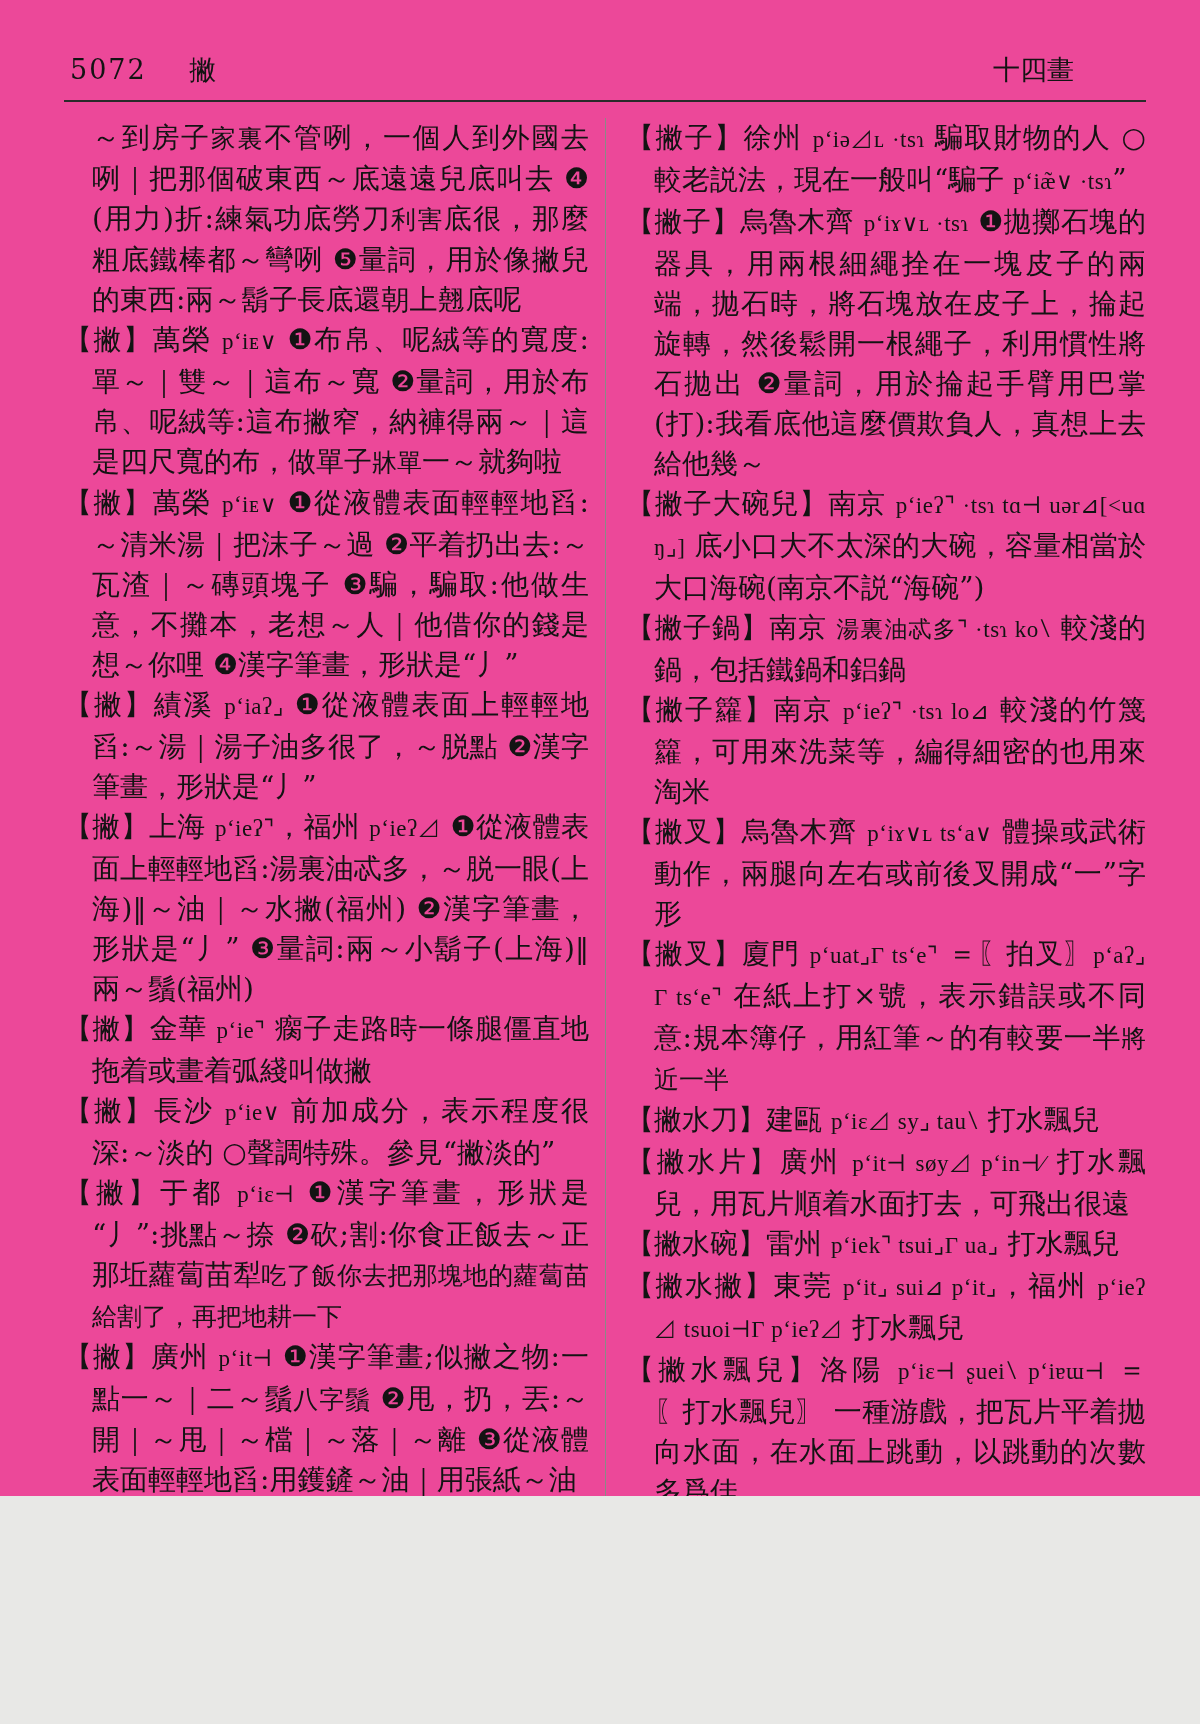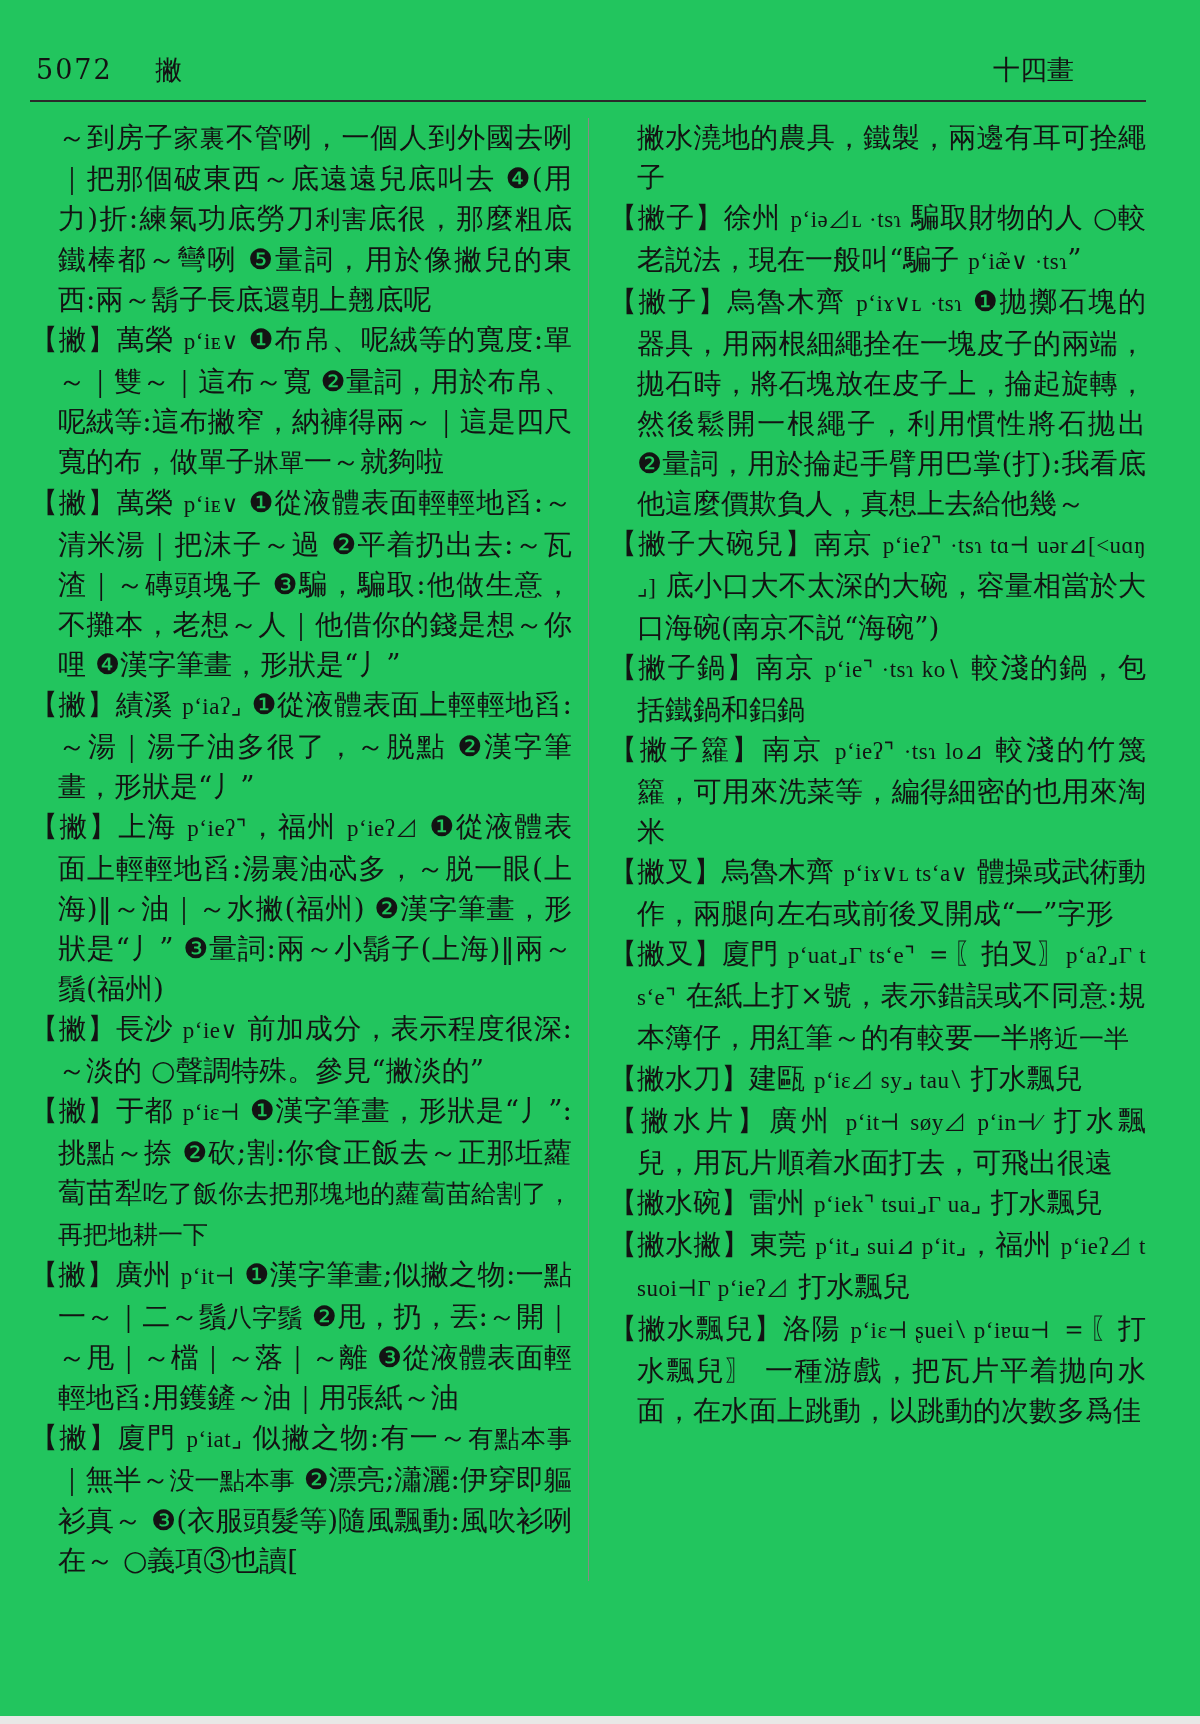--- a/index.html
+++ b/index.html
@@ -1,22 +1,22 @@
 <!DOCTYPE html>
 <html lang="zh-Hant"><head>
 <meta charset="utf-8">
 <style>
   html,body{margin:0;padding:0;background:#e8e8e6;}
   .page{
     position:relative;
-    width:1200px;height:1716px;
+    width:1200px;height:1496px;
     margin:0 auto;
-    background:#22c55e;
+    background:#ec4899;
     box-sizing:border-box;
-    padding:52px 54px 30px 30px;
+    padding:52px 54px 30px 64px;
     font-family:"DejaVu Serif","Liberation Serif",serif;
     color:#131313;
     overflow:hidden;
   }
   .page-header{
     display:flex;justify-content:space-between;align-items:baseline;
     font-size:27px;
     padding:0 72px 12px 6px;
     border-bottom:2px solid #2a2a2a;
     margin-bottom:16px;
@@ -59,31 +59,31 @@
     </div>
   </div>
 
   <div class="columns">
     <div class="col left">
         <p class="entry cont"><span class="t">～到房子</span><span class="sm">家裏</span><span class="t">不管咧，一個人到外國去咧｜把那個破東西～底遠遠兒底叫去 ❹(用力)折:練氣功底勞刀</span><span class="sm">利害</span><span class="t">底很，那麼粗底鐵棒都～彎咧 ❺量詞，用於像撇兒的東西:兩～鬍子長底還朝上翹底呢</span></p>
         <p class="entry"><span class="t">【撇】萬榮 </span><span class="ph">pʻiᴇ∨</span><span class="t"> ❶布帛、呢絨等的寬度:單～｜雙～｜這布～寬 ❷量詞，用於布帛、呢絨等:這布撇窄，納褲得兩～｜這是四尺寬的布，做單子</span><span class="sm">牀單</span><span class="t">一～就夠啦</span></p>
         <p class="entry"><span class="t">【撇】萬榮 </span><span class="ph">pʻiᴇ∨</span><span class="t"> ❶從液體表面輕輕地舀:～清米湯｜把沫子～過 ❷平着扔出去:～瓦渣｜～磚頭塊子 ❸騙，騙取:他做生意，不攤本，老想～人｜他借你的錢是想～你哩 ❹漢字筆畫，形狀是“丿”</span></p>
         <p class="entry"><span class="t">【撇】績溪 </span><span class="ph">pʻiaʔ⌟</span><span class="t"> ❶從液體表面上輕輕地舀:～湯｜湯子油多很了，～脱點 ❷漢字筆畫，形狀是“丿”</span></p>
         <p class="entry"><span class="t">【撇】上海 </span><span class="ph">pʻieʔ⌝</span><span class="t">，福州 </span><span class="ph">pʻieʔ⊿</span><span class="t"> ❶從液體表面上輕輕地舀:湯裏油忒多，～脱一眼(上海)‖～油｜～水撇(福州) ❷漢字筆畫，形狀是“丿” ❸量詞:兩～小鬍子(上海)‖兩～鬚(福州)</span></p>
+        <p class="entry"><span class="t">【撇】金華 </span><span class="ph">pʻie⌝</span><span class="t"> 瘸子走路時一條腿僵直地拖着或畫着弧綫叫做撇</span></p>
         <p class="entry"><span class="t">【撇】長沙 </span><span class="ph">pʻie∨</span><span class="t"> 前加成分，表示程度很深:～淡的 ○聲調特殊。參見“撇淡的”</span></p>
         <p class="entry"><span class="t">【撇】于都 </span><span class="ph">pʻiɛ⊣</span><span class="t"> ❶漢字筆畫，形狀是“丿”:挑點～捺 ❷砍;割:你食正飯去～正那坵蘿蔔苗犁</span><span class="sm">吃了飯你去把那塊地的蘿蔔苗給割了，再把地耕一下</span></p>
         <p class="entry"><span class="t">【撇】廣州 </span><span class="ph">pʻit⊣</span><span class="t"> ❶漢字筆畫;似撇之物:一點一～｜二～鬚</span><span class="sm">八字鬚</span><span class="t"> ❷甩，扔，丟:～開｜～甩｜～檔｜～落｜～離 ❸從液體表面輕輕地舀:用鑊鏟～油｜用張紙～油</span></p>
         <p class="entry"><span class="t">【撇】廈門 </span><span class="ph">pʻiat⌟</span><span class="t"> 似撇之物:有一～</span><span class="sm">有點本事</span><span class="t">｜無半～</span><span class="sm">没一點本事</span><span class="t"> ❷漂亮;瀟灑:伊穿即軀衫真～ ❸(衣服頭髮等)隨風飄動:風吹衫咧在～ ○義項③也讀[</span></p>
       </div>
     <div class="col right">
-        <p class="entry cont"><span class="t">撇水澆地的農具，鐵製，兩邊有耳可拴繩子</span></p>
         <p class="entry"><span class="t">【撇子】徐州 </span><span class="ph">pʻiə⊿ʟ ·tsɿ</span><span class="t"> 騙取財物的人 ○較老説法，現在一般叫“騙子 </span><span class="ph">pʻiæ̃∨ ·tsɿ</span><span class="t">”</span></p>
         <p class="entry"><span class="t">【撇子】烏魯木齊 </span><span class="ph">pʻiɤ∨ʟ ·tsɿ</span><span class="t"> ❶拋擲石塊的器具，用兩根細繩拴在一塊皮子的兩端，拋石時，將石塊放在皮子上，掄起旋轉，然後鬆開一根繩子，利用慣性將石拋出 ❷量詞，用於掄起手臂用巴掌(打):我看底他這麼價欺負人，真想上去給他幾～</span></p>
         <p class="entry"><span class="t">【撇子大碗兒】南京 </span><span class="ph">pʻieʔ⌝ ·tsɿ tɑ⊣ uər⊿[&lt;uɑŋ⌟]</span><span class="t"> 底小口大不太深的大碗，容量相當於大口海碗(南京不説“海碗”)</span></p>
-        <p class="entry"><span class="t">【撇子鍋】南京 </span><span class="ph">pʻie⌝ ·tsɿ ko∖</span><span class="t"> 較淺的鍋，包括鐵鍋和鋁鍋</span></p>
+        <p class="entry"><span class="t">【撇子鍋】南京 </span><span class="ph">湯裏油忒多⌝ ·tsɿ ko∖</span><span class="t"> 較淺的鍋，包括鐵鍋和鋁鍋</span></p>
         <p class="entry"><span class="t">【撇子籮】南京 </span><span class="ph">pʻieʔ⌝ ·tsɿ lo⊿</span><span class="t"> 較淺的竹篾籮，可用來洗菜等，編得細密的也用來淘米</span></p>
         <p class="entry"><span class="t">【撇叉】烏魯木齊 </span><span class="ph">pʻiɤ∨ʟ tsʻa∨</span><span class="t"> 體操或武術動作，兩腿向左右或前後叉開成“一”字形</span></p>
         <p class="entry"><span class="t">【撇叉】廈門 </span><span class="ph">pʻuat⌟Γ tsʻe⌝</span><span class="t"> ＝〖拍叉〗</span><span class="ph">pʻaʔ⌟Γ tsʻe⌝</span><span class="t"> 在紙上打×號，表示錯誤或不同意:規本簿仔，用紅筆～的有較要一半</span><span class="sm">將近一半</span></p>
         <p class="entry"><span class="t">【撇水刀】建甌 </span><span class="ph">pʻiɛ⊿ sy⌟ tau∖</span><span class="t"> 打水飄兒</span></p>
         <p class="entry"><span class="t">【撇水片】廣州 </span><span class="ph">pʻit⊣ søy⊿ pʻin⊣∕</span><span class="t"> 打水飄兒，用瓦片順着水面打去，可飛出很遠</span></p>
         <p class="entry"><span class="t">【撇水碗】雷州 </span><span class="ph">pʻiek⌝ tsui⌟Γ ua⌟</span><span class="t"> 打水飄兒</span></p>
         <p class="entry"><span class="t">【撇水撇】東莞 </span><span class="ph">pʻit⌟ sui⊿ pʻit⌟</span><span class="t">，福州 </span><span class="ph">pʻieʔ⊿ tsuoi⊣Γ pʻieʔ⊿</span><span class="t"> 打水飄兒</span></p>
         <p class="entry"><span class="t">【撇水飄兒】洛陽 </span><span class="ph">pʻiɛ⊣ ʂuei∖ pʻiɐɯ⊣</span><span class="t"> ＝〖打水飄兒〗</span><span class="t"> 一種游戲，把瓦片平着拋向水面，在水面上跳動，以跳動的次數多爲佳</span></p>
       </div>
   </div>

